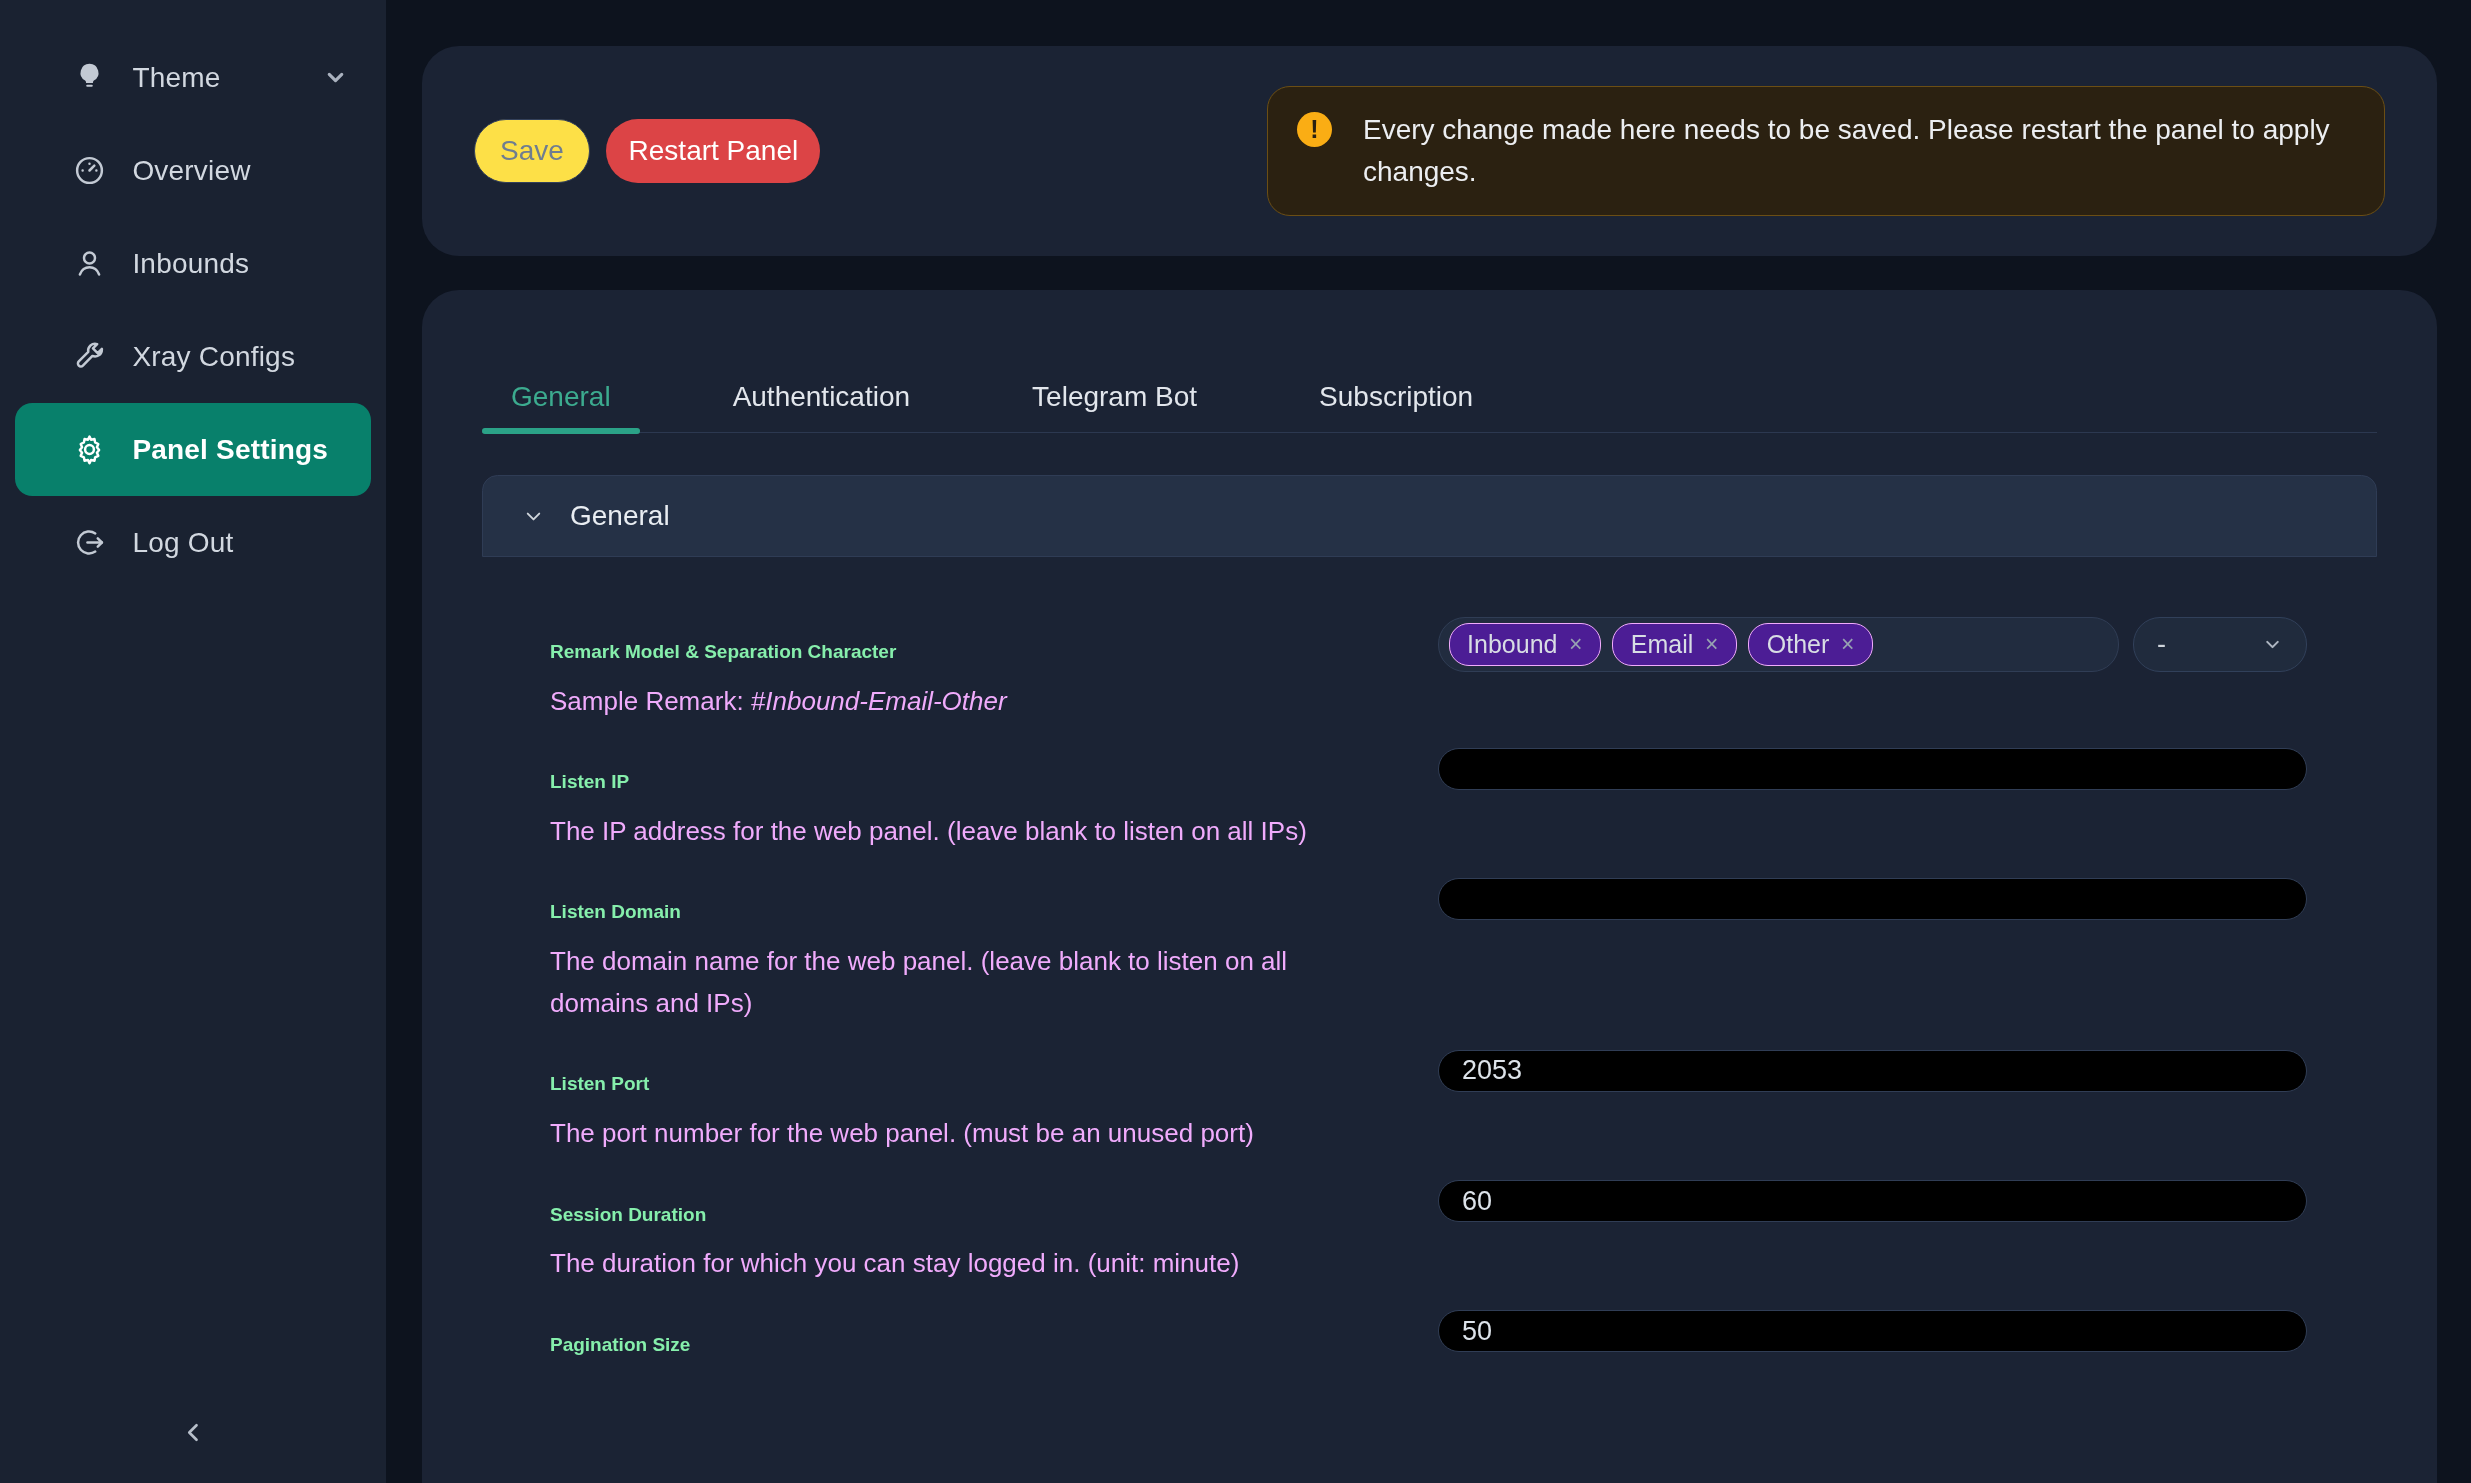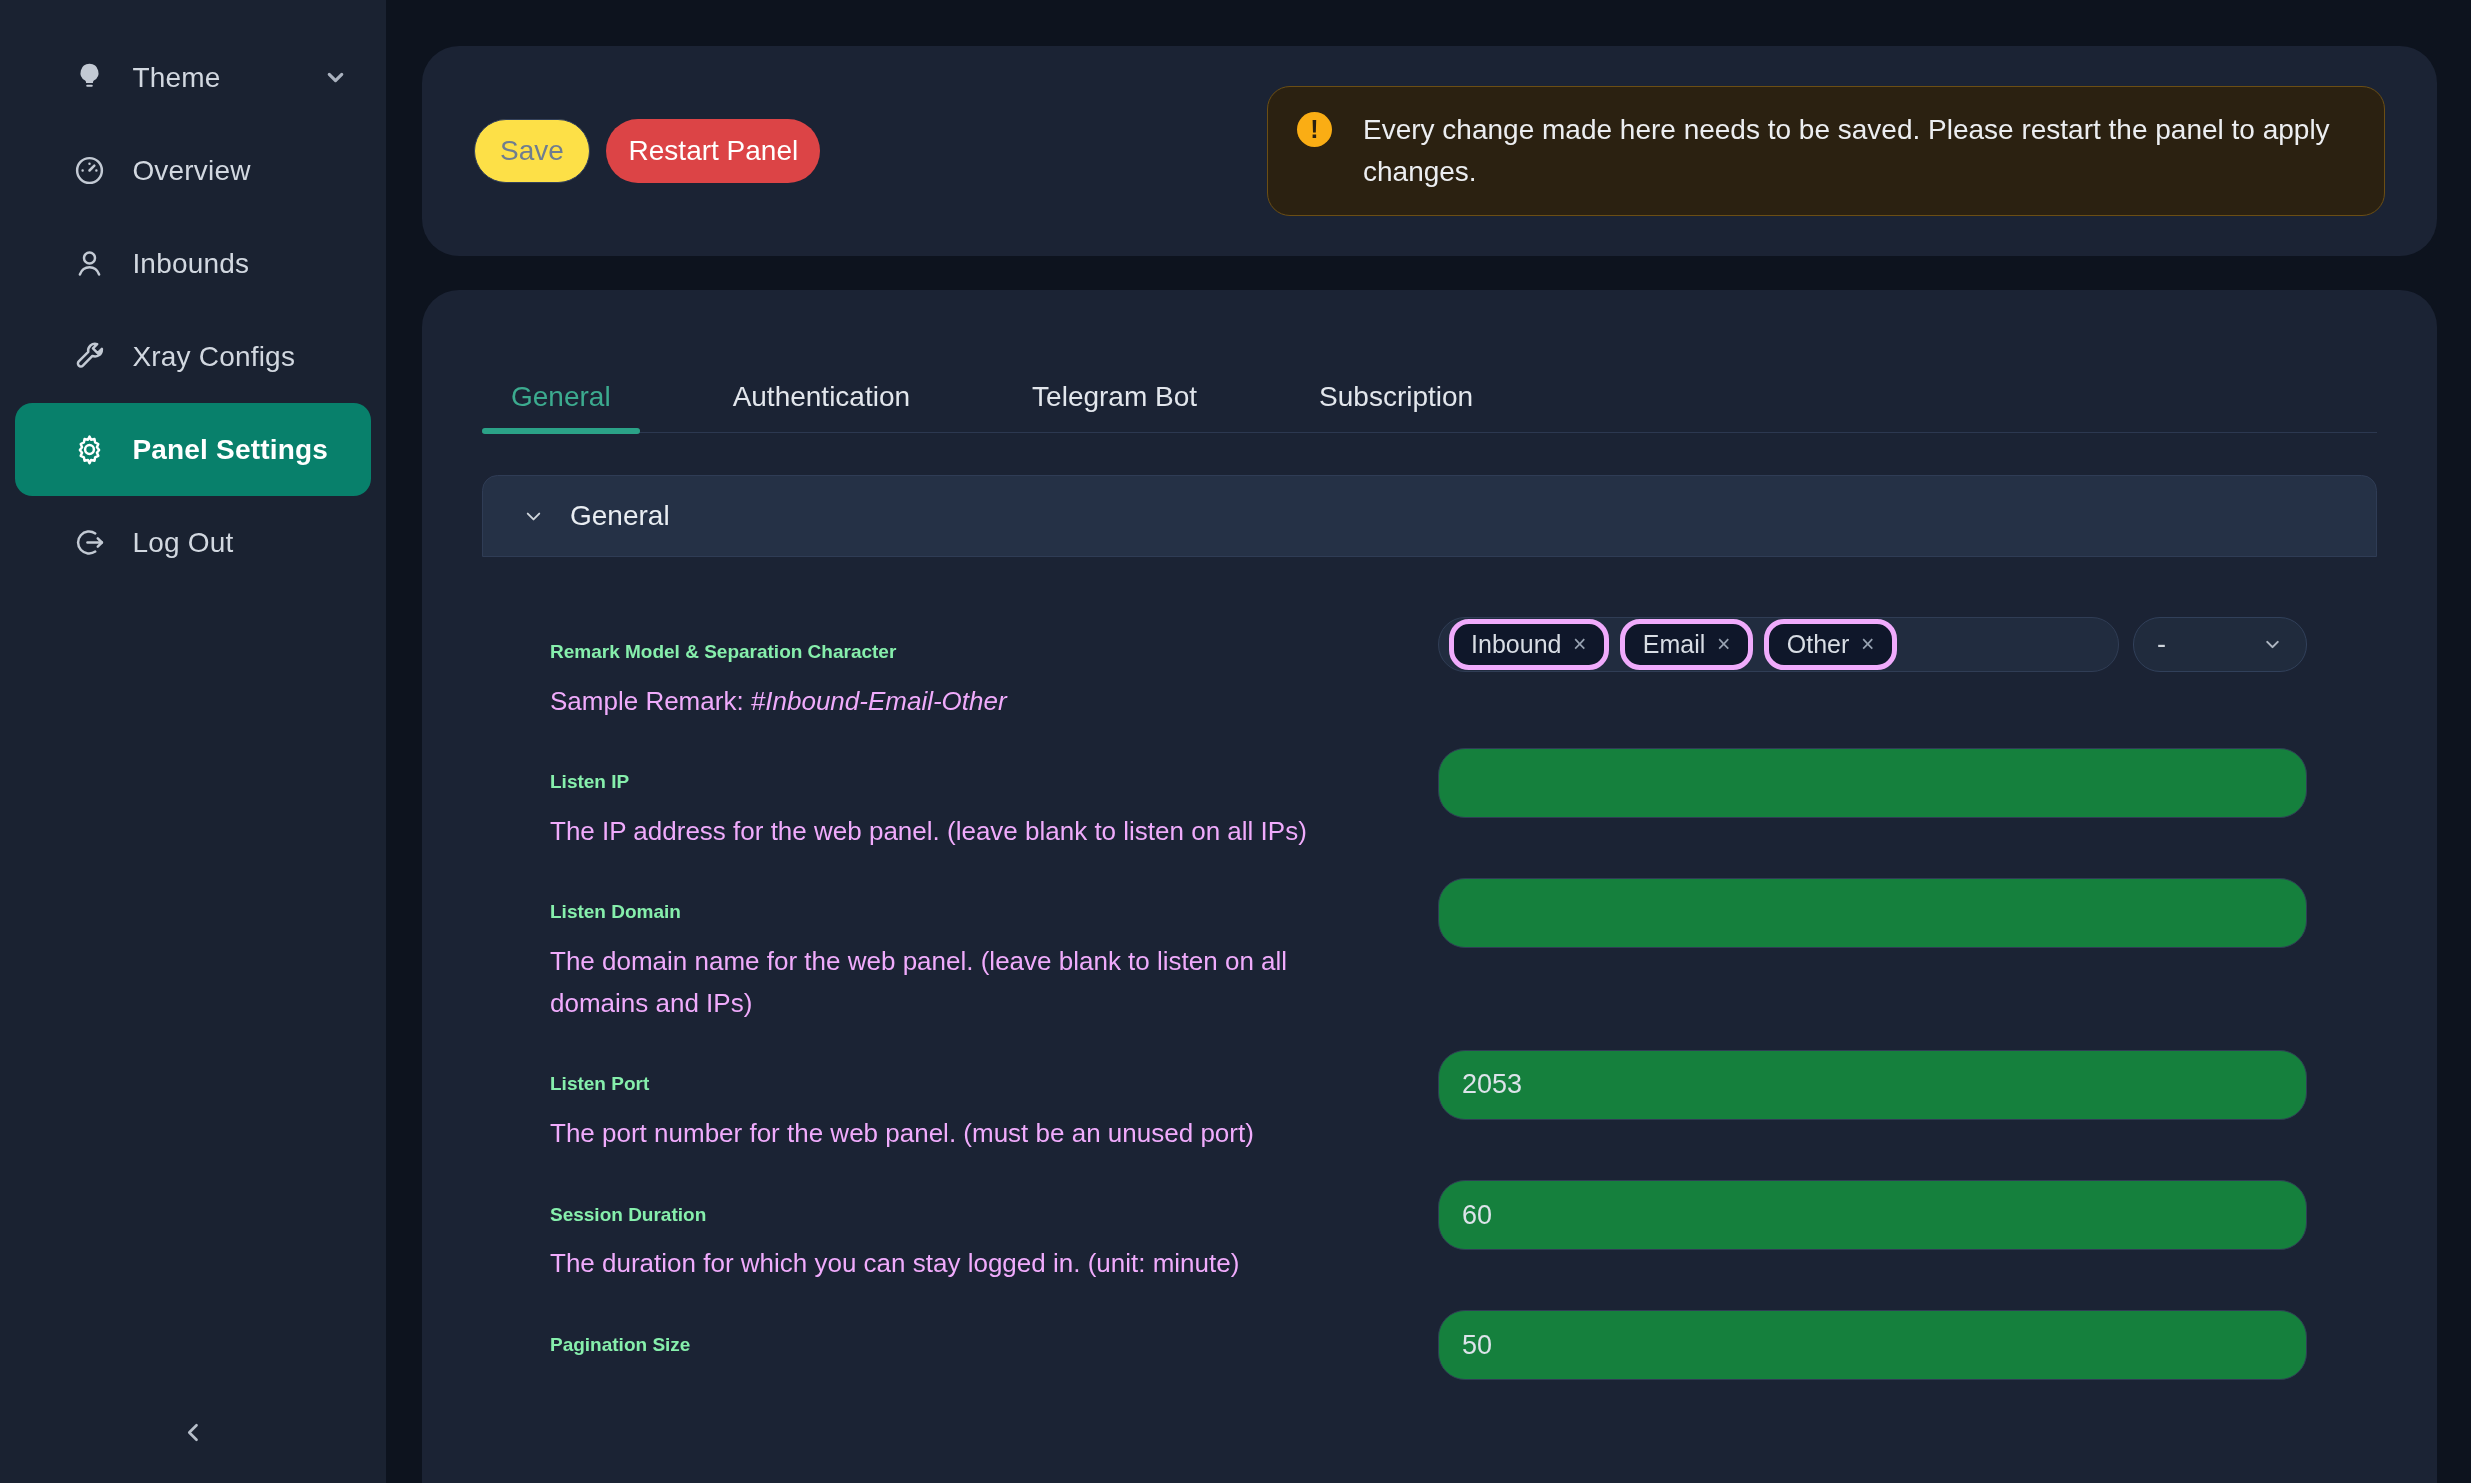--- a/index.html
+++ b/index.html
@@ -76,32 +76,32 @@
   .panel-head .ttl{margin-left:25px;font-size:28px;color:#e9edf2;}
   
   .form{padding-top:60px;}
   .frow{display:flex;justify-content:space-between;padding:0 70px 0 68px;margin-bottom:26px;}
   .fl{flex:0 0 859px;padding-top:14.5px;}
   .fl .lab{font-size:19px;font-weight:700;line-height:39px;color:#86efac;}
   .fl .hlp{margin-top:8.7px;font-size:26px;line-height:42px;color:#f0abfc;white-space:pre-line;}
   .fl .hlp .it{font-style:italic;}
   .fc{flex:0 0 869px;}
   .tin{
-    width:100%;height:70px;box-sizing:border-box;border-radius:27px;
-    background:#15803d;border:1px solid #303d55;color:#dde3ea;
+    width:100%;height:42px;box-sizing:border-box;border-radius:27px;
+    background:#000000;border:1px solid #303d55;color:#dde3ea;
     font-size:27px;padding:0 23px;outline:none;
     font-family:"Liberation Sans","DejaVu Sans",sans-serif;
   }
   .tagbox{
     width:681px;height:55px;box-sizing:border-box;border-radius:27px;
     background:#212c3f;border:1px solid #303d55;
     display:flex;align-items:center;padding:0 9.7px;gap:11.6px;cursor:text;
   }
   .tag{
-    height:41px;border-radius:20px;background:#0f172a;border:5px solid #f0abfc;
+    height:41px;border-radius:20px;background:#4c1d95;border:1px solid #f0abfc;
     display:flex;align-items:center;padding:0 17.4px;font-size:25px;color:#d8dde4;text-align:right;
   }
   .tag .x{margin-left:11.6px;color:#97a2b1;font-size:23px;cursor:pointer;}
   .sep-select{
     width:174px;height:55px;box-sizing:border-box;border-radius:27px;
     background:#202b3d;border:1px solid #31405a;
     display:flex;align-items:center;padding:0 23px;cursor:pointer;
     font-size:27px;color:#cfd5dc;
   }
   .sep-select .chev{margin-left:auto;display:flex;color:#aeb6c2;}

